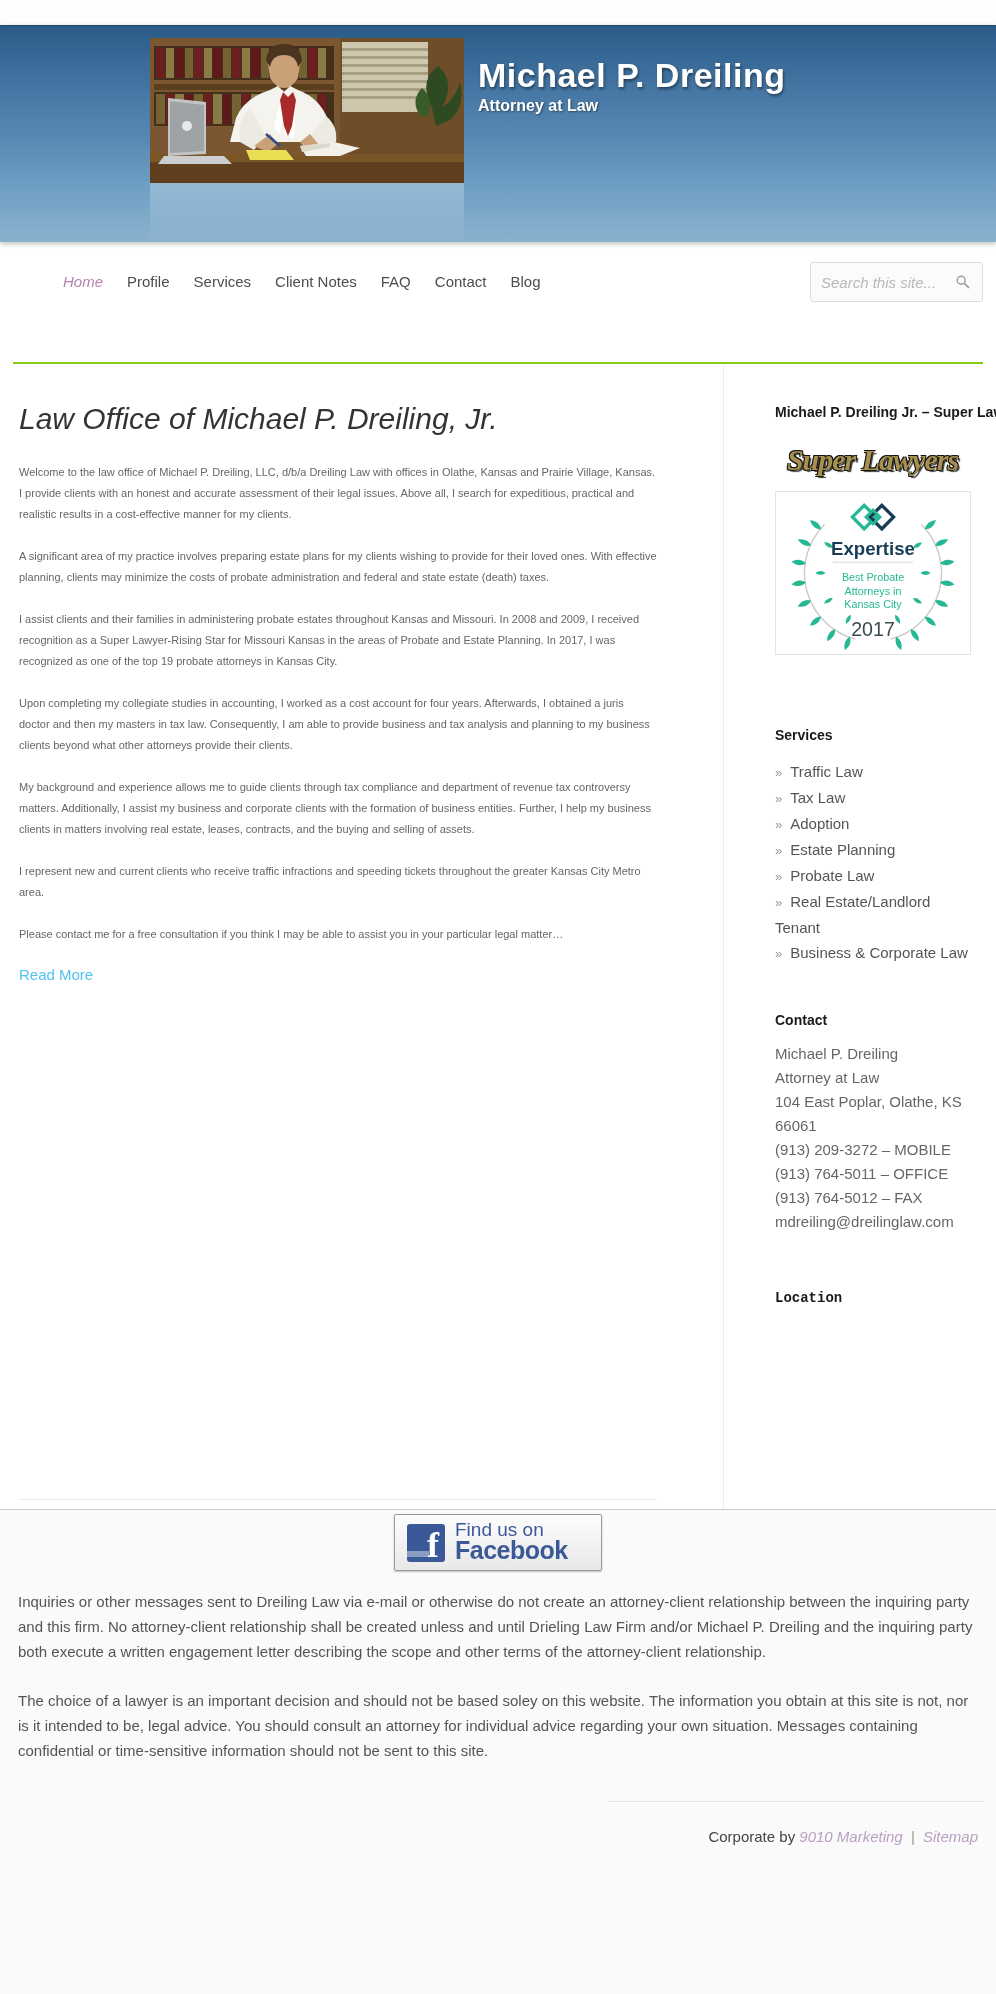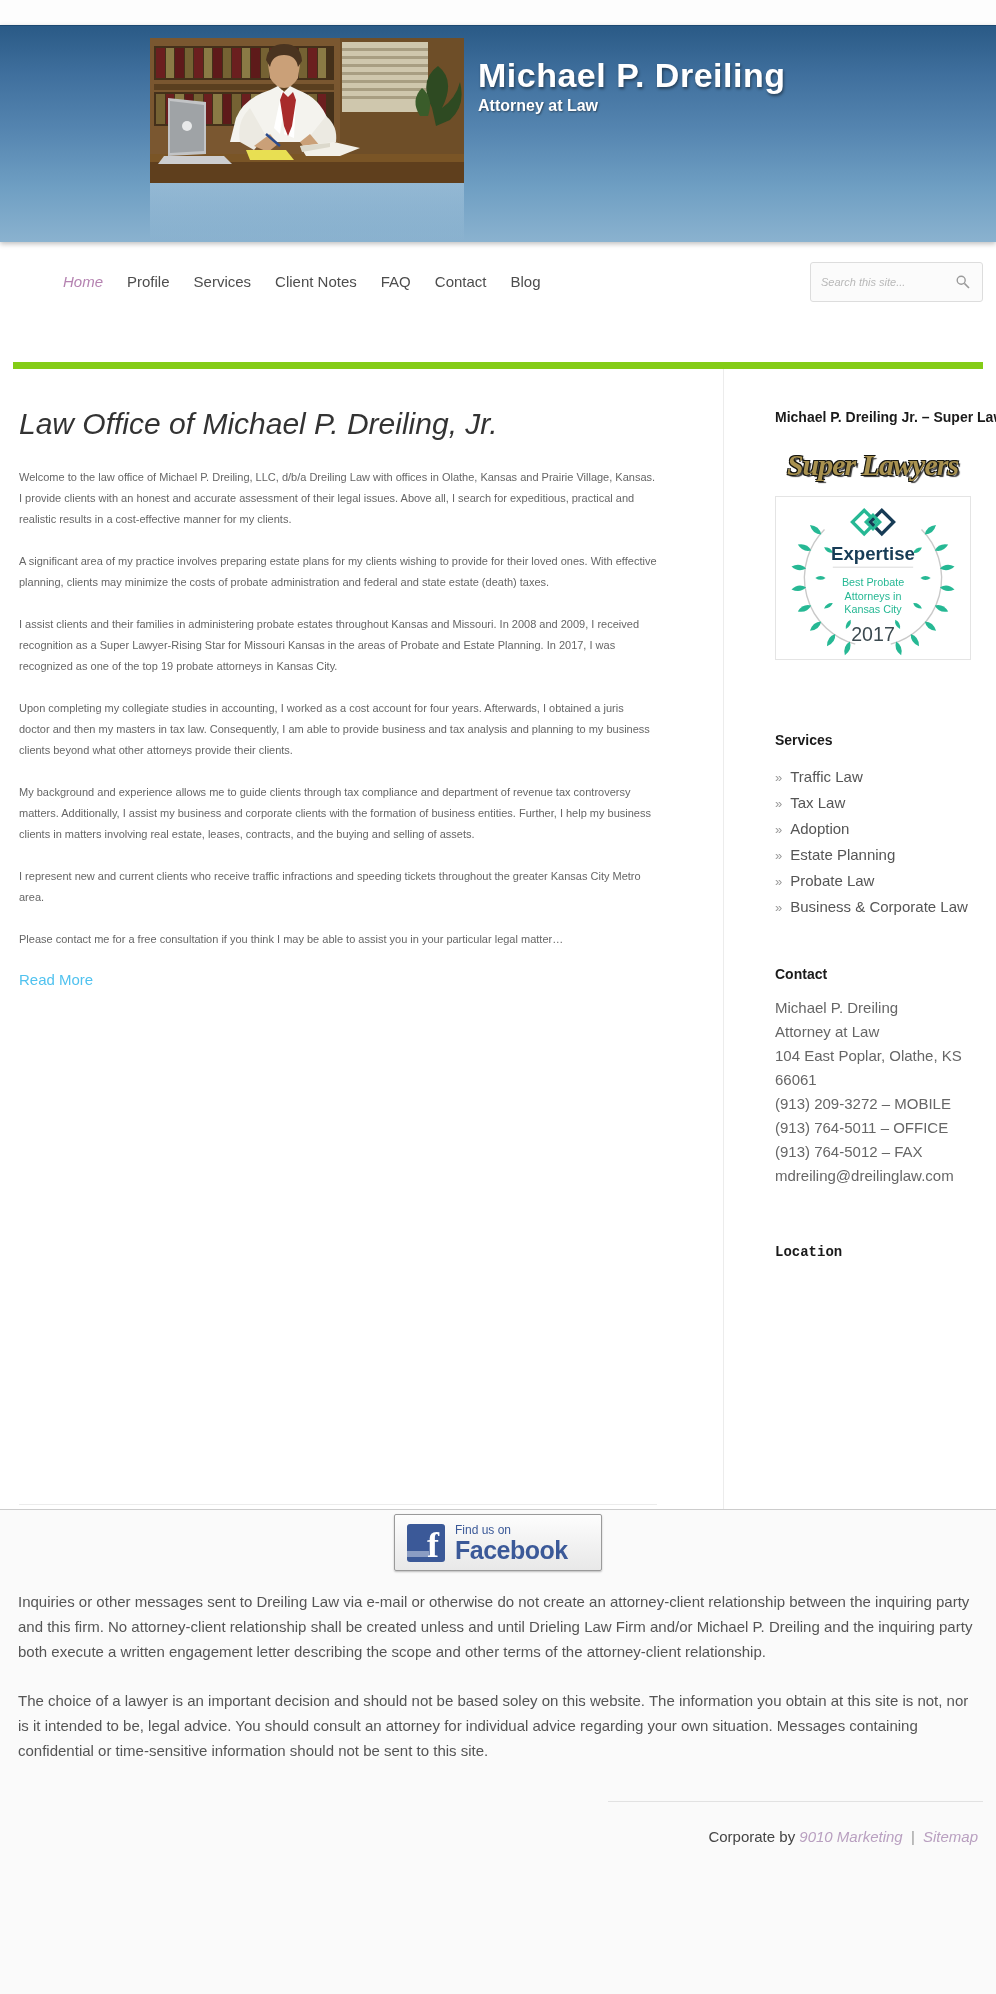--- a/index.html
+++ b/index.html
@@ -24,26 +24,26 @@
   
   .nav-area { height:120px; padding-top:20px; background:#fff; }
   .nav-row { display:flex; align-items:center; justify-content:space-between;gap:9px; }
   .nav-list { display:flex; align-items:center; list-style:none; padding-left:50px; }
   .nav-list li { margin-right:24px; }
   .nav-list a { text-decoration:none; font-size:15px; color:#4d4d4d; cursor:pointer; }
   .nav-list li.active a { color:#b583b1; font-style:italic; }
   .search-box { width:173px; height:40px; border:1px solid #ddd; background:#fbfbfb;
     border-radius:3px; display:flex; align-items:center; padding:0 10px; }
   .search-box input { flex:1; border:none; outline:none; background:transparent;
-    font-family:"Liberation Sans", sans-serif; font-size:11px; font-style:italic; color:#777; min-width:0; }
+    font-family:"Liberation Sans", sans-serif; font-size:15px; font-style:italic; color:#777; min-width:0; }
   .search-box input::placeholder { color:#b8b8b8; font-style:italic; }
   .search-btn { background:none; border:none; cursor:pointer; display:flex; padding:2px; }
 
   
-  .content { display:flex; border-top:7px solid #84cc16; min-height:1147px; }
+  .content { display:flex; border-top:2px solid #84cc16; min-height:1147px; }
   .main-col { width:710px; padding:38px 66px 0 6px; }
   .main-col h1 { font-size:30px; font-style:italic; font-weight:normal; color:#333; margin-bottom:26px; }
   .main-col p { font-size:11px; line-height:21px; color:#666; margin-bottom:21px; }
   .read-more { display:inline-block; font-size:15px; color:#50c2ef; text-decoration:none; cursor:pointer; }
   .main-bottom-rule { margin-top:515px; border-top:1px solid #ececec; height:1px; }
 
   .sidebar { width:260px; border-left:1px solid #ececec; padding:40px 13px 0 51px; }
   .sb-heading { font-size:14px; font-weight:bold; color:#1a1a1a; }
   .sl-heading { text-align:center; margin-bottom:18px; white-space:nowrap; }
   .sl-logo { text-align:center; font-family:"Liberation Serif", serif; font-weight:bold; font-style:italic;
@@ -63,21 +63,21 @@
   .footer { background:#fafafa; border-top:1px solid #cccccc; height:485px; padding-top:4px; }
   .fb-button { width:208px; height:57px; margin:0 auto; border:1px solid #9a9a9a;
     background:linear-gradient(180deg,#fdfdfd,#e8e8e8); border-radius:2px;
     box-shadow:0 1px 2px rgba(0,0,0,.25); display:flex; align-items:center; padding:0 12px; cursor:pointer; }
   .fb-icon { width:38px; height:38px; background:#3b5998; border-radius:3px; position:relative;
     color:#fff; overflow:hidden; flex:0 0 auto; }
   .fb-icon .strip { position:absolute; bottom:5px; left:0; width:22px; height:6px; background:#8b9dc3; }
   .fb-icon .f { position:absolute; right:6px; top:1px; font-family:"Liberation Serif", serif;
     font-weight:bold; font-size:36px; line-height:40px; }
   .fb-text { margin-left:10px; color:#3b5998; }
-  .fb-text .l1 { font-size:12px; line-height:16px; }
+  .fb-text .l1 { font-size:19px; line-height:16px; }
   .fb-text .l2 { font-size:25px; font-weight:bold; line-height:25px; letter-spacing:-.5px; }
   .footer .container { padding-top:18px; }
   .disclaimer { font-size:15px; color:#555; line-height:25px; margin:0 5px 24px 5px; }
   .footer-rule { margin-left:595px; margin-top:38px; border-top:1px solid #e2e2e2; }
   .designed-row { text-align:right; padding-right:5px; margin-top:26px; font-size:15px; color:#444; }
   .designed-row a { text-decoration:none; font-style:italic; color:#b9a0c0; cursor:pointer; }
   .designed-row .sep { color:#999; margin:0 4px; }
 </style>
 </head>
 <body>
@@ -280,20 +280,21 @@
       </div>
 
       <div class="services">
         <div class="sb-heading">Services</div>
         <ul>
           <li><span class="bullet">»</span><span>Traffic Law</span></li>
           <li><span class="bullet">»</span><span>Tax Law</span></li>
           <li><span class="bullet">»</span><span>Adoption</span></li>
           <li><span class="bullet">»</span><span>Estate Planning</span></li>
           <li><span class="bullet">»</span><span>Probate Law</span></li>
+          <li><span class="bullet">»</span><span>Real Estate/Landlord Tenant</span></li>
           <li><span class="bullet">»</span><span>Business &amp; Corporate Law</span></li>
         </ul>
       </div>
 
       <div class="contact-sec">
         <div class="sb-heading">Contact</div>
         <div class="lines">
           <div>Michael P. Dreiling</div>
           <div>Attorney at Law</div>
           <div>104 East Poplar, Olathe, KS 66061</div>

